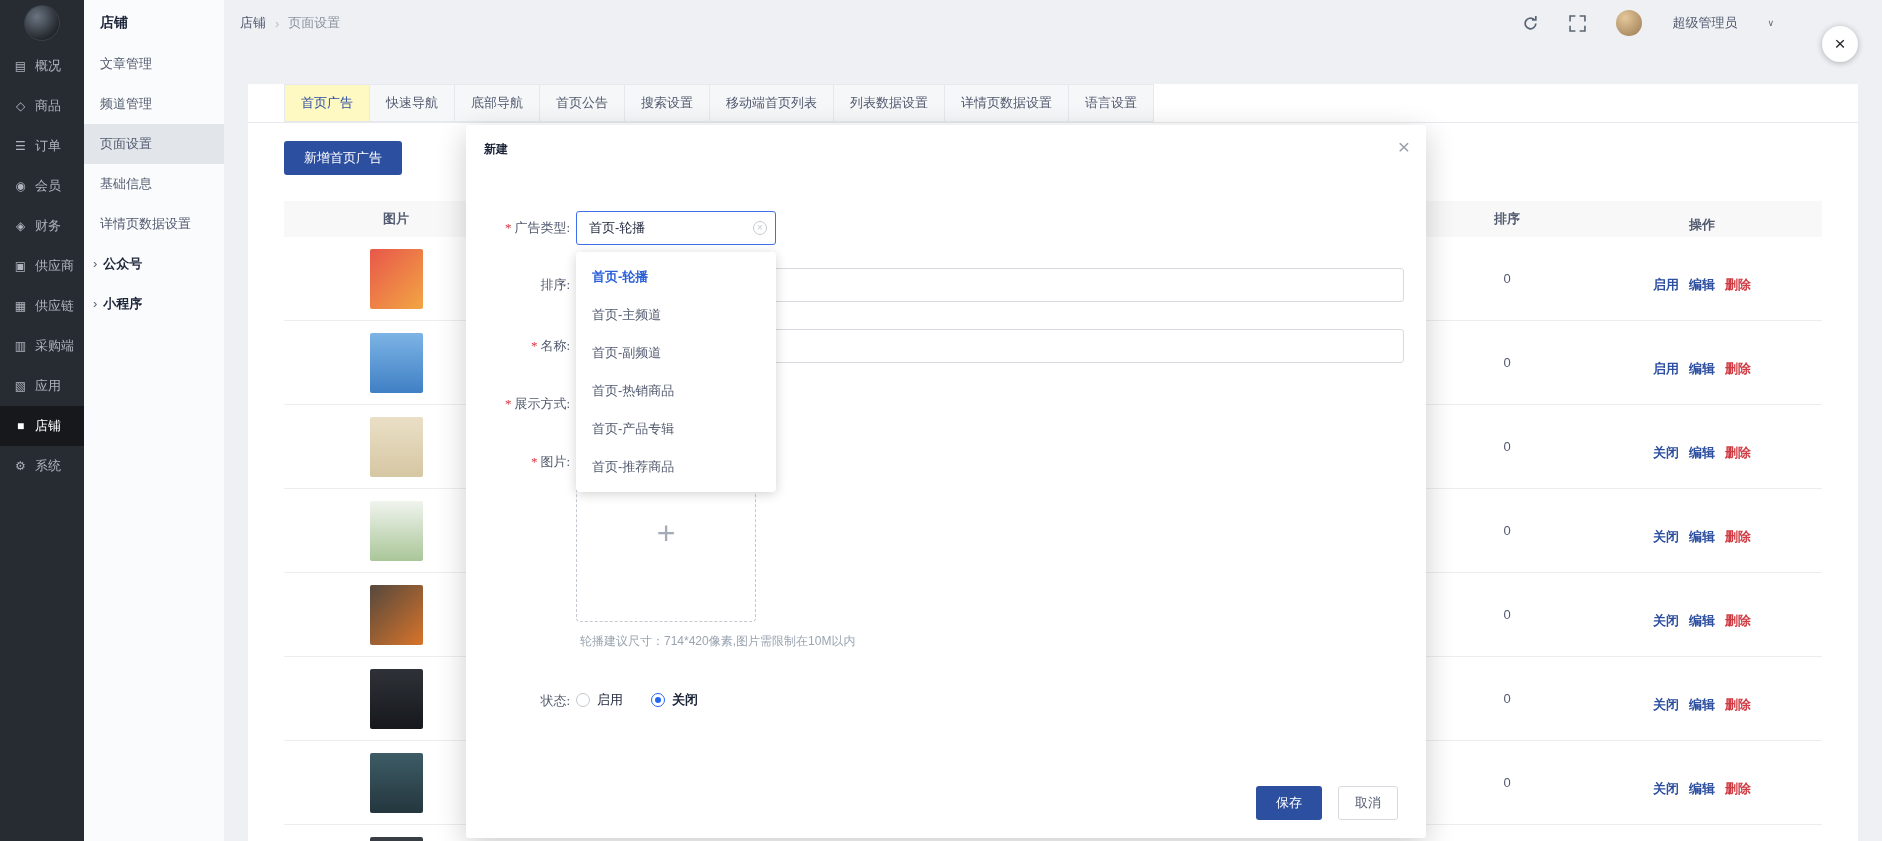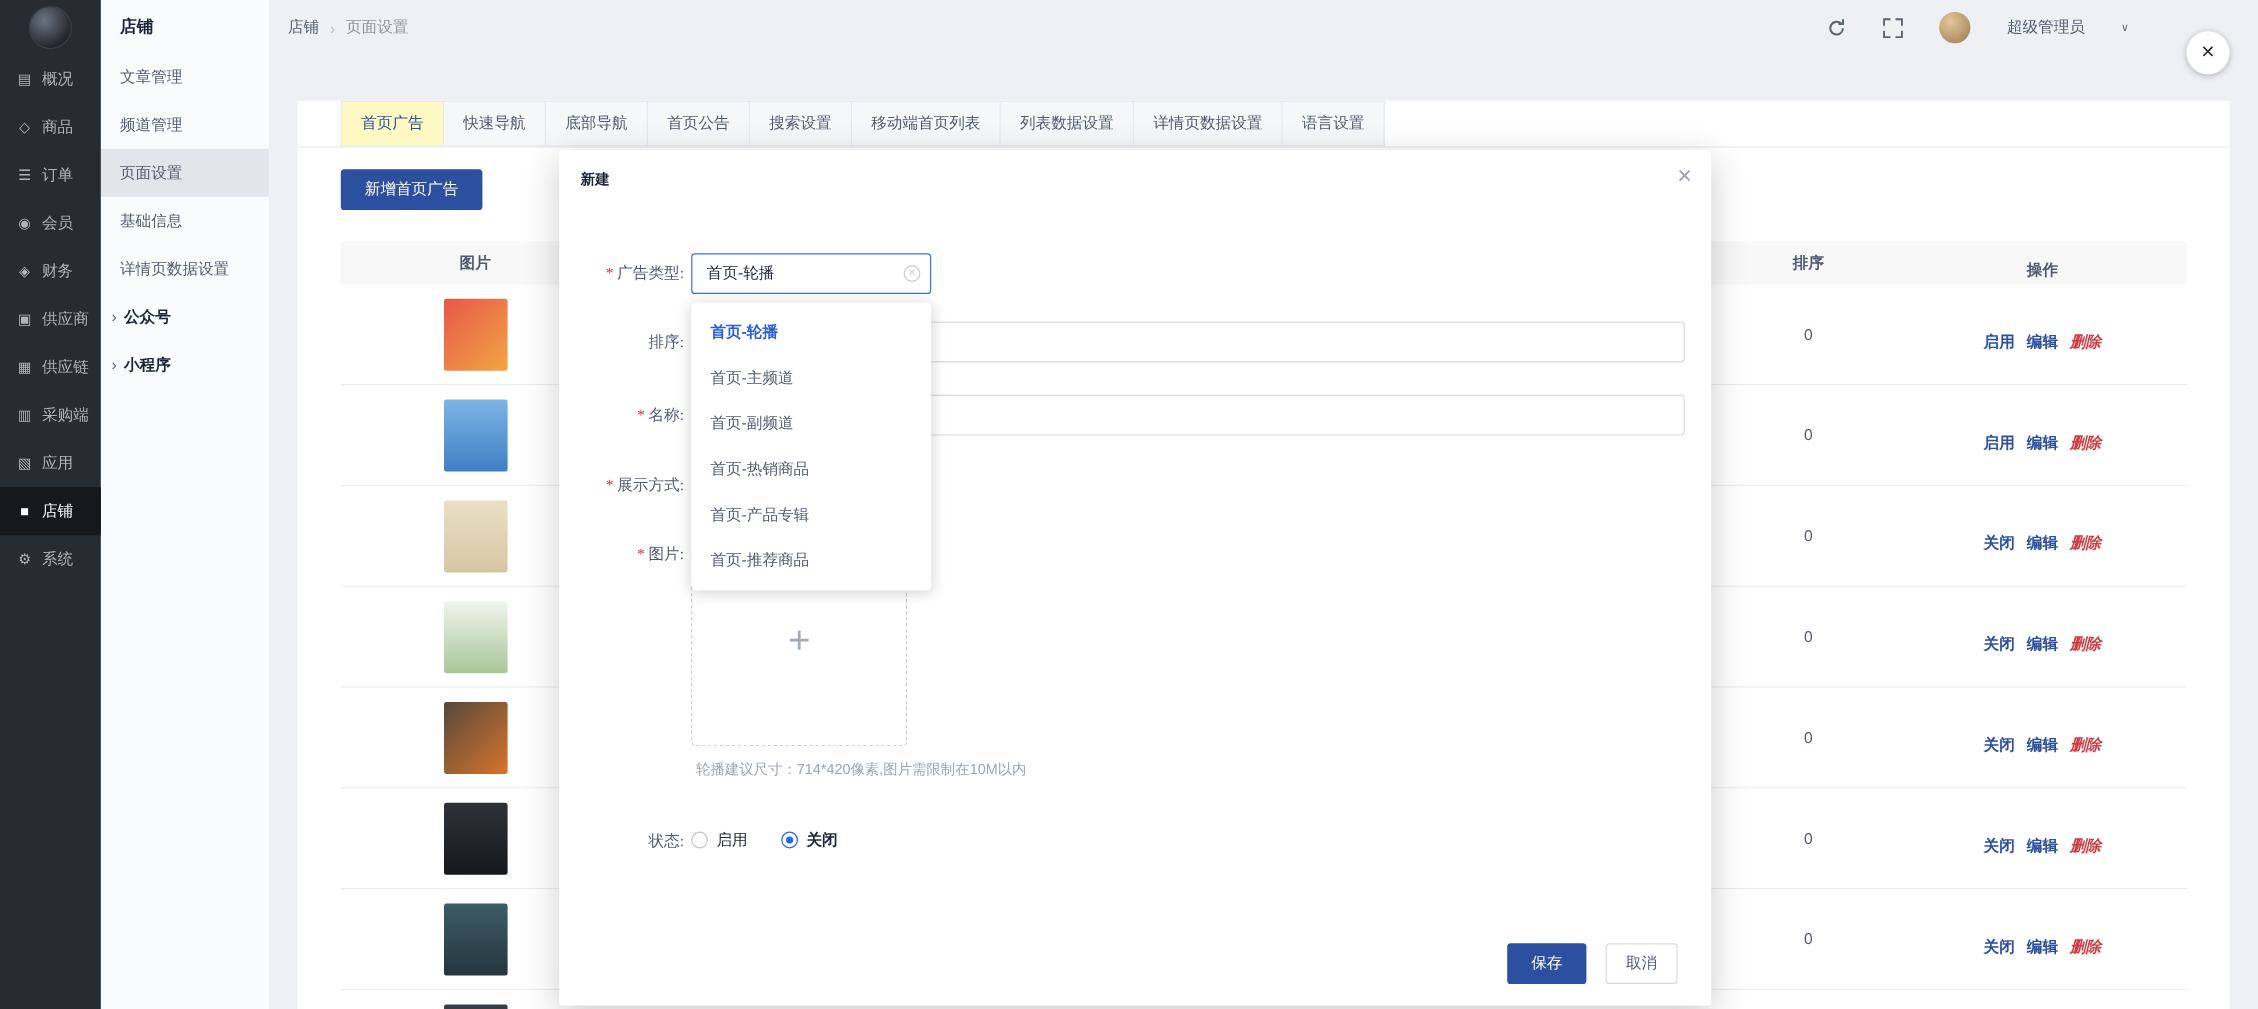--- a/index.html
+++ b/index.html
@@ -45,21 +45,21 @@
   .add-btn{margin-top:18px;height:34px;padding:0 20px;background:#2d4fa0;color:#fff;border:none;border-radius:3px;font-size:13px;cursor:pointer;font-family:inherit;}
   .tbl-head{display:flex;height:36px;align-items:center;background:#f8f8f9;font-weight:bold;color:#515a6e;margin-top:26px;}
   .col-img{width:224px;text-align:center;}
   .col-fill{flex:1;}
   .col-sort{width:150px;text-align:center;}
   .col-act{width:240px;text-align:center;margin-top:12px;}
   .tbl-row{display:flex;height:83px;align-items:center;border-bottom:1px solid #ebedf0;}
   .prod-img{width:53px;height:60px;border-radius:2px;margin:0 auto;}
   .lnk{font-weight:bold;cursor:pointer;margin:0 5px;white-space:nowrap;}
   .lnk.toggle,.lnk.edit{color:#2d4fa0;}
-  .lnk.del{color:#cf3b43;font-style:italic;}
+  .lnk.del{color:#cf3b43;}
   
   .modal{position:absolute;left:466px;top:125px;width:960px;height:713px;background:#ffffff;border-radius:3px;
     box-shadow:0 8px 30px rgba(0,0,0,.20);z-index:30;}
   .m-title{position:absolute;left:18px;top:16px;font-size:12px;font-weight:bold;color:#1c2438;}
   .m-close{position:absolute;right:16px;top:10px;font-size:21px;color:#9aa0ab;cursor:pointer;}
   .f-label{position:absolute;width:100px;text-align:right;color:#515a6e;line-height:18px;font-family:Liberation Serif, serif;}
   .req::before{content:"*";color:#d9363e;margin-right:3px;}
   .lb-adtype{top:94px;left:4px;}
   .lb-sort{top:151px;left:4px;}
   .lb-name{top:212px;left:4px;}

